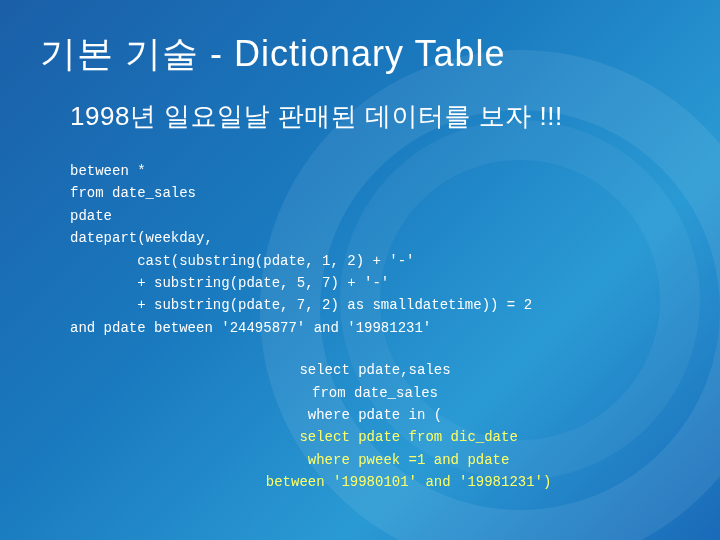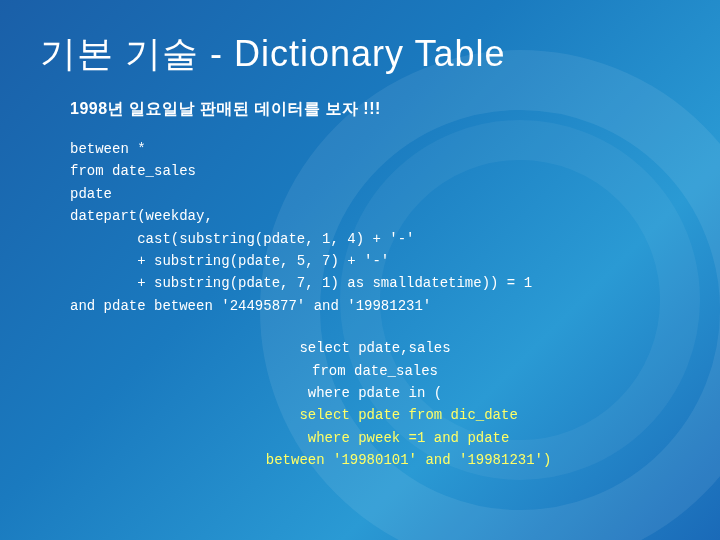--- a/index.html
+++ b/index.html
@@ -51,25 +51,25 @@
 
     .main-title {
       font-size: 36px;
       font-weight: normal;
       color: white;
       margin-bottom: 20px;
       letter-spacing: 1px;
     }
 
     .subtitle {
-      font-size: 16px;
-      font-weight: bold;
+      font-size: 26px;
+      font-weight: normal;
       color: white;
       margin-left: 30px;
-      margin-bottom: 18px;
+      margin-bottom: 26px;
       letter-spacing: 0.5px;
     }
 
     .code-block {
       font-family: 'Courier New', Courier, monospace;
       font-size: 14px;
       color: white;
       line-height: 1.6;
       margin-left: 30px;
       margin-bottom: 20px;
@@ -99,23 +99,23 @@
 <div class="container">
 
   <h1 class="main-title">기본 기술 - Dictionary Table</h1>
 
   <h2 class="subtitle">1998년 일요일날 판매된 데이터를 보자 !!!</h2>
 
   <div class="code-block"><span>between *</span>
 <span>from date_sales</span>
 <span>pdate</span>
 <span>datepart(weekday,</span>
-<span>        cast(substring(pdate, 1, 4) + '-'</span>
+<span>        cast(substring(pdate, 1, 2) + '-'</span>
 <span>        + substring(pdate, 5, 7) + '-'</span>
-<span>        + substring(pdate, 7, 1) as smalldatetime)) = 1</span>
+<span>        + substring(pdate, 7, 2) as smalldatetime)) = 2</span>
 <span>and pdate between '24495877' and '19981231'</span></div>
 
   <div class="code-block-highlighted"><span class="text-white">select pdate,sales</span>
 <span class="text-white">from date_sales</span>
 <span class="text-white">where pdate in (</span>
 <span class="text-yellow">        select pdate from dic_date</span>
 <span class="text-yellow">        where pweek =1 and pdate</span>
 <span class="text-yellow">        between '19980101' and '19981231')</span></div>
 
 </div>

